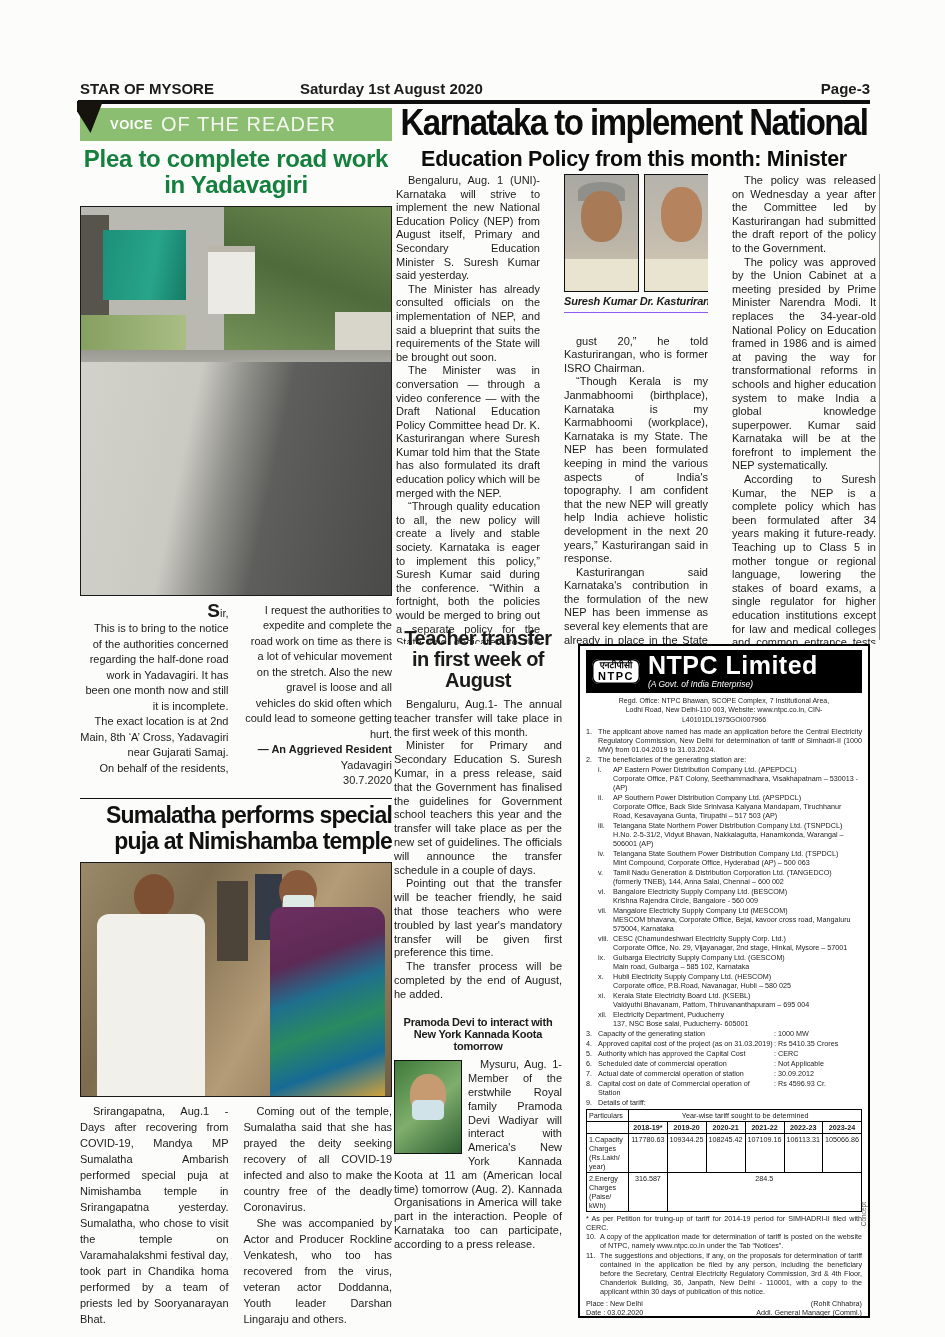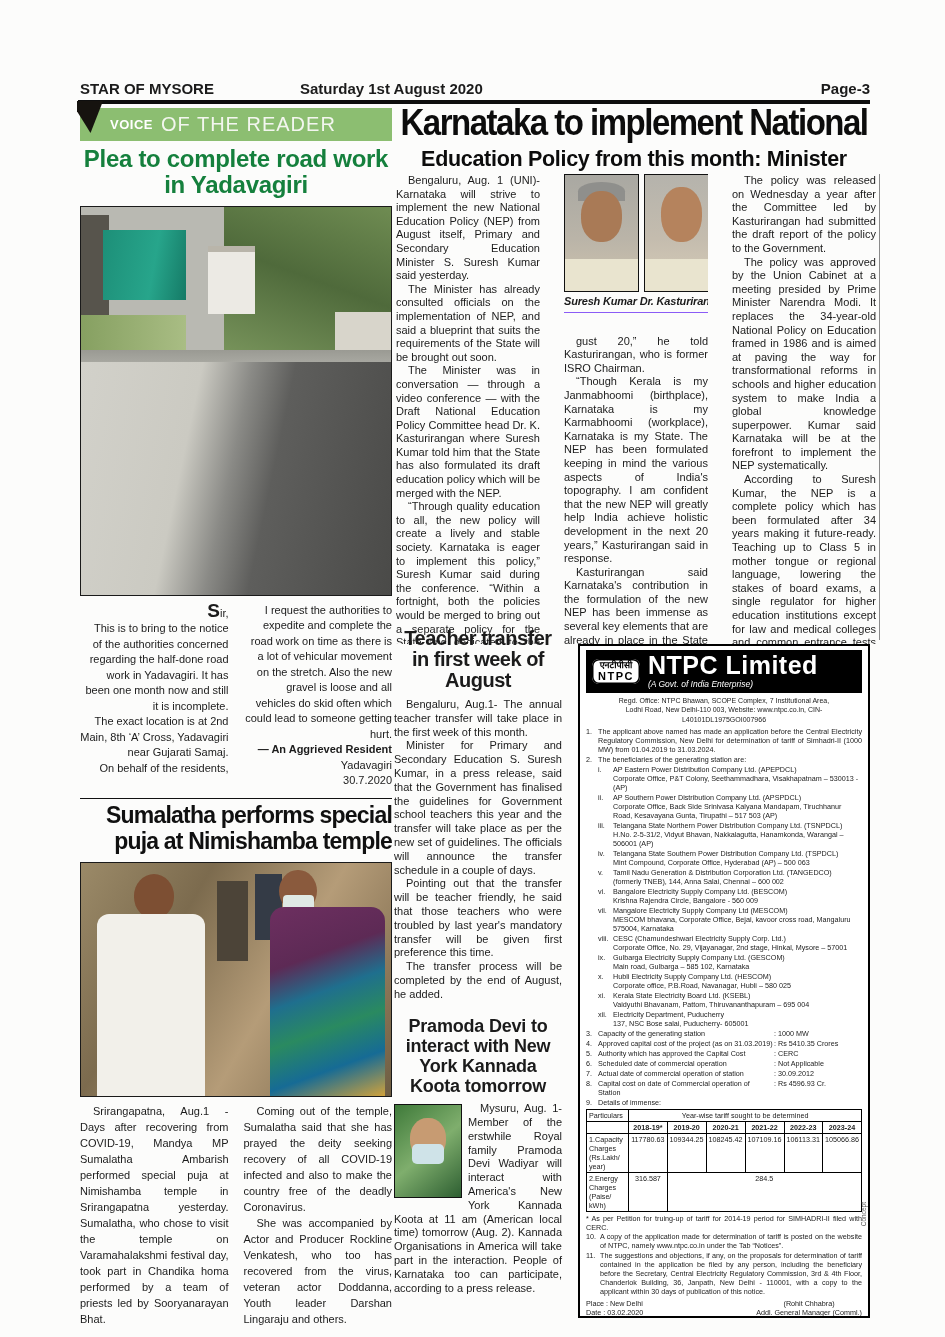--- a/index.html
+++ b/index.html
@@ -70,21 +70,21 @@
   .pt-face{position:absolute;left:22%;top:14%;width:56%;height:44%;background:#a97a56;border-radius:46%;}
   .pt-face.bald{background:#b5835d;top:10%;height:48%;}
   .pt-shirt{position:absolute;left:0;bottom:0;width:100%;height:28%;background:#e9e4cf;}
   .nep-caption{font-size:11px;font-weight:bold;font-style:italic;letter-spacing:-.2px;border-bottom:1px solid #8b5cf6;padding:1px 0 3px;margin-bottom:22px;white-space:nowrap;}
   .col3-rule{position:absolute;left:879px;top:174px;width:1px;height:466px;background:#8a8a8a;}
 
   
   .midcol{position:absolute;left:394px;top:628px;width:168px;}
   .teach-head{font-size:20px;line-height:1.05;font-weight:bold;text-align:center;letter-spacing:-.5px;margin:0 0 7px;}
   .midcol .body p{margin:0;font-size:11px;line-height:13.8px;text-align:justify;text-indent:12px;}
-  .pram-head{font-size:18px;line-height:1.12;font-weight:bold;text-align:center;margin:14px 0 6px;letter-spacing:-.2px;}
+  .pram-head{font-size:11px;line-height:1.12;font-weight:bold;text-align:center;margin:14px 0 6px;letter-spacing:-.2px;}
   #pram-photo{float:left;width:66px;height:92px;margin:2px 6px 2px 0;border:1px solid #111;background:linear-gradient(140deg,#3f7a3a,#7fae6d 50%,#2e5f32);position:relative;overflow:hidden;}
   .pp-face{position:absolute;left:22%;top:14%;width:56%;height:46%;background:#c79b72;border-radius:46%;}
   .pp-mask{position:absolute;left:26%;top:42%;width:48%;height:22%;background:#cfe3e8;border-radius:5px;}
 
   
   .ad{position:absolute;left:578px;top:644px;width:292px;height:674px;border:2.5px solid #000;background:#fff;padding:4px 6px;box-sizing:border-box;font-size:7.2px;line-height:1.25;overflow:hidden;}
   .ad-header{background:#000;color:#fff;display:flex;align-items:center;gap:8px;padding:4px 6px;margin-bottom:3px;}
   .ad-logo{background:#fff;color:#000;border-radius:7px;padding:2px 6px;text-align:center;font-weight:bold;line-height:1.05;flex:none;box-shadow:0 0 0 1.5px #000 inset;}
   .ad-logo .dev{font-size:9px;display:block;}
   .ad-logo .lat{font-size:11px;display:block;letter-spacing:1.5px;}
@@ -99,21 +99,21 @@
   .ben-b{flex:1;min-width:0;}
   .ben-name,.ben-addr{display:block;}
   .fact{display:flex;margin-bottom:1px;}
   .fact-l{flex:1;min-width:0;}
   .fact-v{width:88px;flex:none;}
   table.tariff{width:100%;border-collapse:collapse;font-size:7.2px;margin:2px 0 2px;}
   .tariff td,.tariff th{border:1px solid #000;padding:1px 2px;text-align:center;vertical-align:top;font-weight:normal;}
   .tariff .lab{text-align:left;width:52px;}
   .ad-foot{margin-top:2px;text-align:justify;}
   .ad-bottom{display:flex;justify-content:space-between;align-items:flex-end;margin-top:3px;}
-  .ad-sign{text-align:center;}
+  .ad-sign{text-align:right;}
   .ad-vert{position:absolute;right:0px;bottom:90px;writing-mode:vertical-rl;transform:rotate(180deg);font-size:6.5px;color:#555;}
 </style>
 </head>
 <body>
 
 <div id="page">
 
   <div class="masthead">
     <span>STAR OF MYSORE</span>
     <span class="mdate">Saturday 1st August 2020</span>
@@ -374,21 +374,21 @@
         <span class="fact-v">: 30.09.2012</span>
       </div>
     <div class="fact">
         <span class="ad-num">8.</span>
         <span class="fact-l">Capital cost on date of Commercial operation of Station</span>
         <span class="fact-v">:  Rs 4596.93 Cr.</span>
       </div>
 
     <div class="ad-item">
       <span class="ad-num">9.</span>
-      <span class="ad-body">Details of immense:</span>
+      <span class="ad-body">Details of tariff:</span>
     </div>
 
     <table class="tariff">
       <tbody>
           <tr>
         <th class="lab">Particulars</th>
         <th colspan="6">Year-wise tariff sought to be determined</th>
       </tr>
       <tr>
         <td class="lab"></td>

